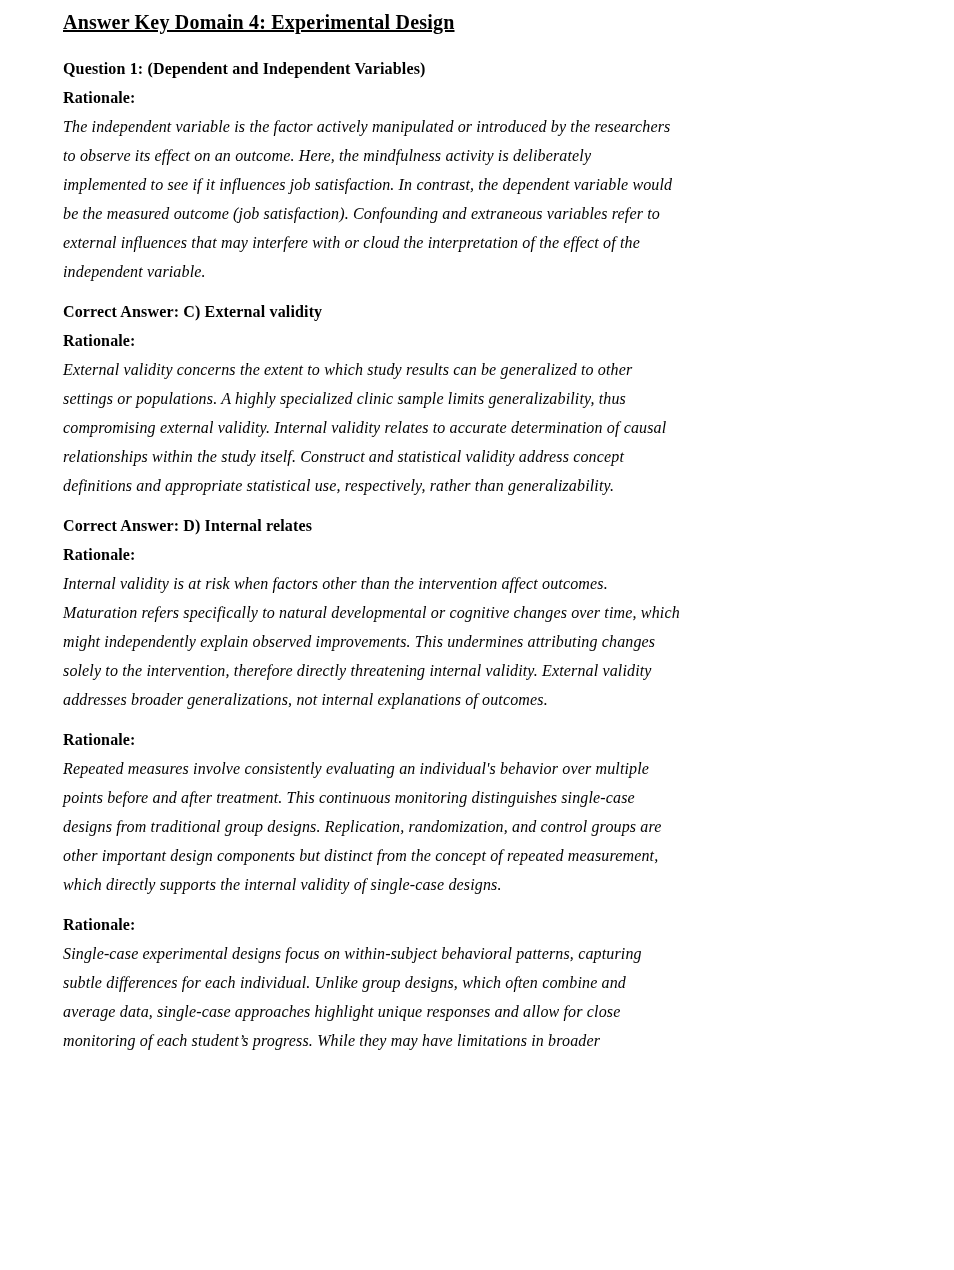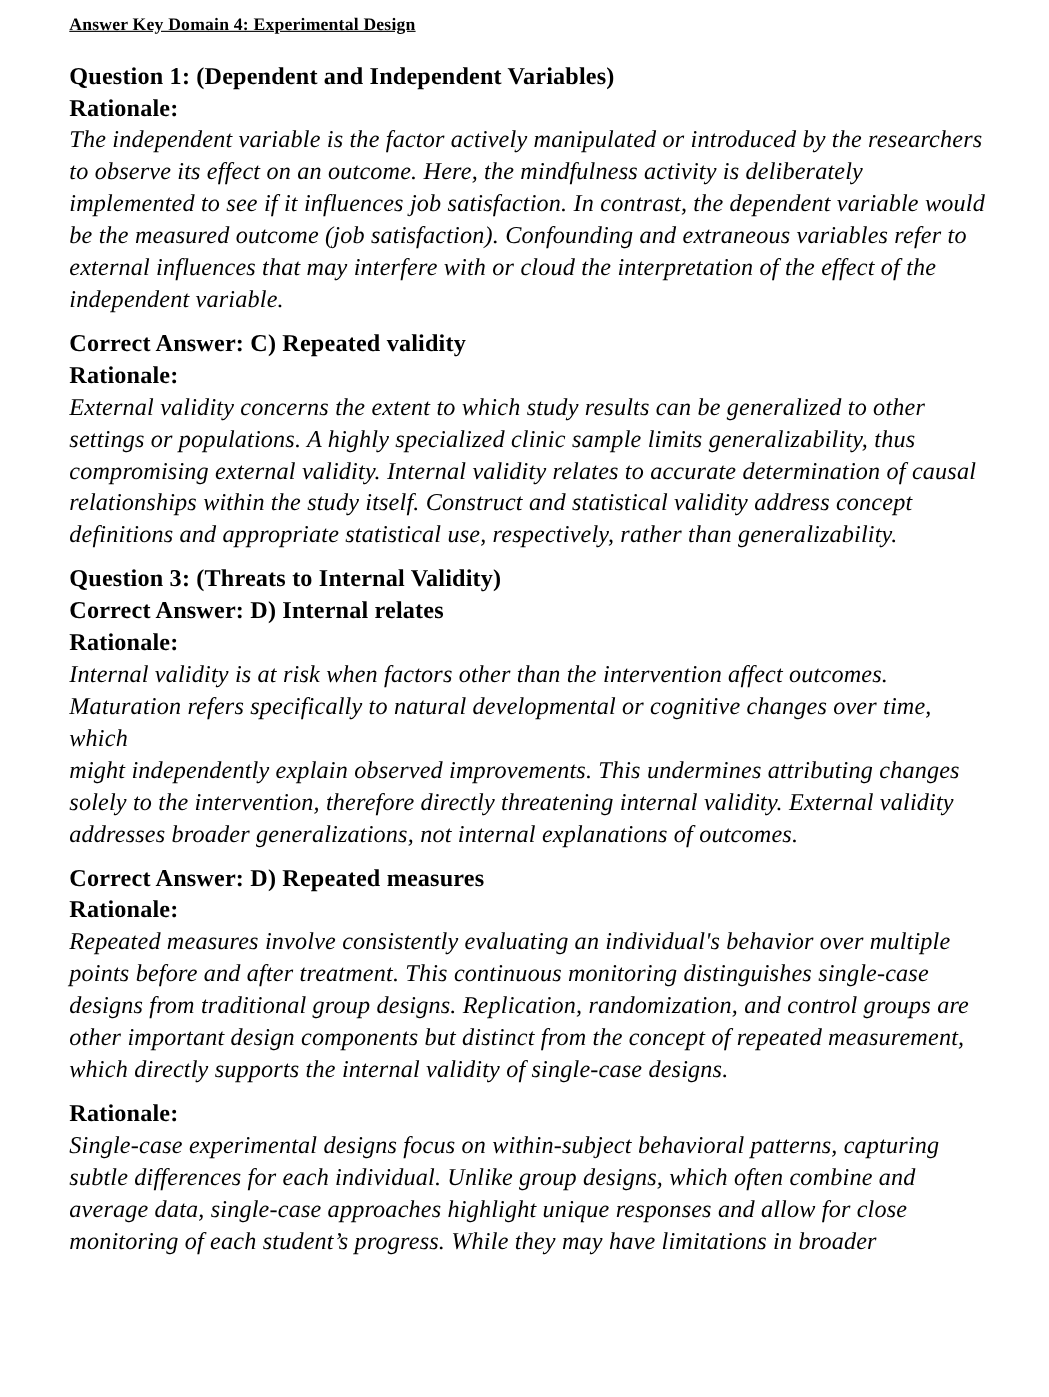--- a/index.html
+++ b/index.html
@@ -11,30 +11,30 @@
     width: 954px;
     height: 1270px;
     font-family: "Liberation Serif", serif;
     color: #000000;
     overflow: hidden;
   }
   .page {
     padding: 8px 50px 0 63px;
   }
   .doc-title {
-    font-size: 16px;
+    font-size: 20px;
     font-weight: bold;
     text-decoration: underline;
     line-height: 29px;
     letter-spacing: 0.2px;
     margin: 0 0 17px 0;
   }
   .section {
     margin: 0 0 11px 0;
-    font-size: 22px;
+    font-size: 16px;
     line-height: 29px;
     letter-spacing: 0.15px;
   }
   .bold-line {
     font-weight: bold;
   }
   .rationale {
     white-space: pre-line;
     font-style: italic;
   }
@@ -51,42 +51,40 @@
     <div class="bold-line">Rationale:</div>
     <div class="rationale">The independent variable is the factor actively manipulated or introduced by the researchers
 to observe its effect on an outcome. Here, the mindfulness activity is deliberately
 implemented to see if it influences job satisfaction. In contrast, the dependent variable would
 be the measured outcome (job satisfaction). Confounding and extraneous variables refer to
 external influences that may interfere with or cloud the interpretation of the effect of the
 independent variable.</div>
   </section>
 
   <section class="section">
-    <div class="bold-line">Correct Answer: C) Repeated validity</div>
+    <div class="bold-line">Correct Answer: C) External validity</div>
     <div class="bold-line">Rationale:</div>
     <div class="rationale">External validity concerns the extent to which study results can be generalized to other
 settings or populations. A highly specialized clinic sample limits generalizability, thus
 compromising external validity. Internal validity relates to accurate determination of causal
 relationships within the study itself. Construct and statistical validity address concept
 definitions and appropriate statistical use, respectively, rather than generalizability.</div>
   </section>
 
   <section class="section">
-    <div class="bold-line">Question 3: (Threats to Internal Validity)</div>
     <div class="bold-line">Correct Answer: D) Internal relates</div>
     <div class="bold-line">Rationale:</div>
     <div class="rationale">Internal validity is at risk when factors other than the intervention affect outcomes.
 Maturation refers specifically to natural developmental or cognitive changes over time, which
 might independently explain observed improvements. This undermines attributing changes
 solely to the intervention, therefore directly threatening internal validity. External validity
 addresses broader generalizations, not internal explanations of outcomes.</div>
   </section>
 
   <section class="section">
-    <div class="bold-line">Correct Answer: D) Repeated measures</div>
     <div class="bold-line">Rationale:</div>
     <div class="rationale">Repeated measures involve consistently evaluating an individual's behavior over multiple
 points before and after treatment. This continuous monitoring distinguishes single-case
 designs from traditional group designs. Replication, randomization, and control groups are
 other important design components but distinct from the concept of repeated measurement,
 which directly supports the internal validity of single-case designs.</div>
   </section>
 
   <section class="section">
     <div class="bold-line">Rationale:</div>

